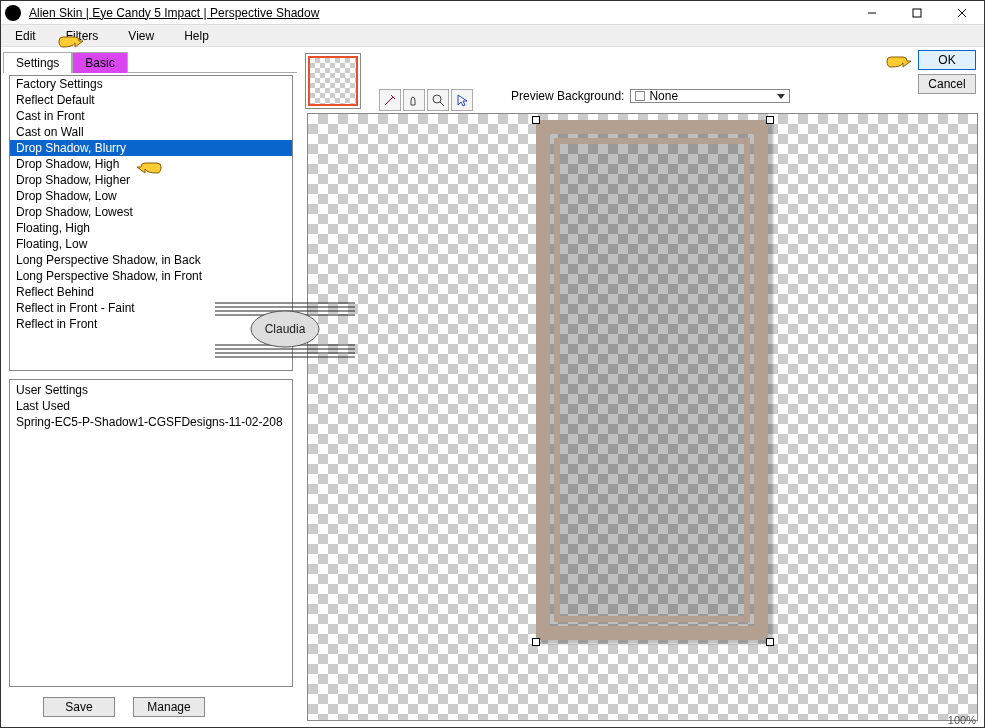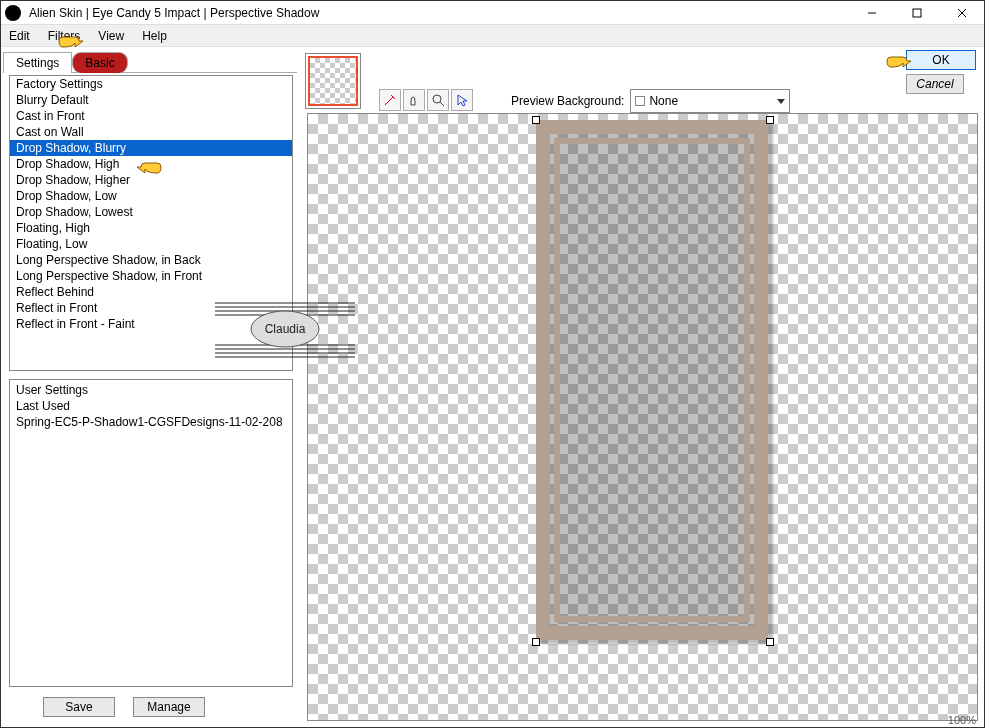--- a/index.html
+++ b/index.html
@@ -1,47 +1,47 @@
 <!DOCTYPE html>
 <html><head>
 <meta charset="utf-8">
 <style>
   * { box-sizing: border-box; margin: 0; padding: 0; font-family: "Segoe UI", Tahoma, sans-serif; font-size: 12px; }
   body { background: #fff; width: 985px; height: 728px; overflow: hidden; position: relative; border: 1px solid #333; }
   .titlebar { height: 24px; background: #fff; display: flex; align-items: center; border-bottom: 1px solid #ddd; }
   .titlebar .appicon { width: 16px; height: 16px; margin: 0 4px; background: #000; border-radius: 50%; display:inline-block; position:relative;}
-  .titlebar .title { flex: 1; padding-left: 4px; font-size: 12px; }
+  .titlebar .title { flex: 1; padding-left: 4px; font-size: 12px; text-decoration: underline; }
   .titlebar .winbtn { width: 45px; height: 24px; display: flex; align-items: center; justify-content: center; }
-  .menubar { height: 22px; background: #f0f0f0; display: flex; align-items: center; gap: 2px; border-bottom:1px solid #e0e0e0;}
+  .menubar { height: 22px; background: #f0f0f0; display: flex; align-items: center; padding-left: 6px; gap: 14px; border-bottom:1px solid #e0e0e0;}
   .menubar .mitem { padding: 2px 8px; cursor: default; }
   .finger { position: absolute; width: 28px; height: 20px; pointer-events:none;}
   .finger svg { width:100%; height:100%;}
   .content { display: flex; height: calc(100% - 46px); }
   .leftpanel { width: 300px; display: flex; flex-direction: column; padding: 4px 4px 4px 2px; }
   .tabs { height: 22px; display: flex; border-bottom: 1px solid #aaa; margin-bottom: 0;}
   .tab { padding: 3px 12px 3px 12px; border: 1px solid #aaa; border-bottom: none; background: #fff; margin-right: 0; position: relative; top: 1px; font-size:12px;}
-  .tab.inactive { background: #b91c1c; border-radius: 9px; }
+  .tab.inactive { background: #d946ef; }
   .listbox { border: 1px solid #888; margin: 2px 4px 4px 6px; overflow-y: scroll; height: 296px; background: #fff;}
   .listitem { padding: 1px 6px; font-size: 12px; white-space: nowrap; }
   .listitem.header { font-size:12px; }
   .listitem.selected { background: #0a64ce; color: #fff; }
   .userbox { border: 1px solid #888; margin: 4px 4px 4px 6px; flex: 1; background: #fff; padding: 2px 0;}
   .btnrow { display: flex; gap: 18px; padding: 6px 20px 6px 40px; }
   .btn { min-width: 72px; padding: 2px 12px; border: 1px solid #888; background: #e9e9e9; text-align: center; font-size:12px;}
   .rightpanel { flex: 1; display: flex; flex-direction: column; position:relative;}
   .toolbar { height: 66px; display: flex; align-items:flex-start; gap: 18px; padding: 6px 4px 0 4px; }
   .thumbborder { border: 1px solid #888; padding:2px; background:#fff; display:inline-block;}
   .thumb { width: 50px; height: 50px; border: 2px solid #e94f2a; background-image: linear-gradient(45deg, #ccc 25%, transparent 25%), linear-gradient(-45deg, #ccc 25%, transparent 25%), linear-gradient(45deg, transparent 75%, #ccc 75%), linear-gradient(-45deg, transparent 75%, #ccc 75%); background-size: 10px 10px; background-position: 0 0, 0 5px, 5px -5px, -5px 0;}
   .toolbtns { display:flex; gap:2px; margin-top:36px;}
   .tbtn { width:22px; height:22px; border:1px solid #aaa; background:#f5f5f5; display:flex; align-items:center; justify-content:center; font-size:12px;}
   .pvbg { display:flex; align-items:center; gap:6px; margin-top:36px; margin-left:20px;}
-  .combo { border:1px solid #888; background:#fff; height:24px; width:160px; display:flex; align-items:center; padding:0 4px; justify-content:space-between;}
+  .combo { border:1px solid #888; background:#fff; height:14px; width:160px; display:flex; align-items:center; padding:0 4px; justify-content:space-between;}
   .okrow { position:absolute; top:0; right:8px; display:flex; flex-direction:column; gap:4px; padding-top:3px;}
-  .okbtn { width:70px; padding:2px 6px; border:1px solid #0a64ce; background:#e1f0ff; text-align:center;}
-  .cancelbtn { width:58px; padding:2px 4px; border:1px solid #999; background:#e9e9e9; text-align:center;font-style:italic;}
+  .okbtn { width:58px; padding:2px 6px; border:1px solid #0a64ce; background:#e1f0ff; text-align:center;}
+  .cancelbtn { width:58px; padding:2px 4px; border:1px solid #999; background:#e9e9e9; text-align:center;}
   .preview { flex:1; margin: 0 6px 6px 6px; border:1px solid #888; position:relative; overflow:hidden;
     background-image: linear-gradient(45deg, #ccc 25%, transparent 25%), linear-gradient(-45deg, #ccc 25%, transparent 25%), linear-gradient(45deg, transparent 75%, #ccc 75%), linear-gradient(-45deg, transparent 75%, #ccc 75%);
     background-color:#fff; background-size: 20px 20px; background-position: 0 0, 0 10px, 10px -10px, -10px 0;}
   .frame-outer { position:absolute; left:233px; top:10px; width:232px; height:520px; background: rgba(0,0,0,0.25); filter: blur(1px);}
   .frame-main { position:absolute; left:228px; top:6px; width:232px; height:520px; border: 14px solid #b3a091; box-sizing:border-box;}
   .frame-inner { position:absolute; inset:4px; border: 6px solid #b3a091;}
   .selhandle { position:absolute; width:8px; height:8px; border:1px solid #000; background:#fff;}
   .watermark { position:absolute; left:214px; top:296px; width:140px; height:64px; pointer-events:none;}
   .zoom { position:absolute; right:8px; bottom:1px; font-size:11px; color:#555;}
   .chevron { width:0;height:0;border-left:4px solid transparent;border-right:4px solid transparent;border-top:5px solid #333;display:inline-block;}
@@ -84,35 +84,35 @@
 <div class="content">
 
   <div class="leftpanel">
     <div class="tabs">
       <div class="tab">Settings</div>
       <div class="tab inactive">Basic</div>
     </div>
 
     <div class="listbox" id="factorylist">
       <div class="listitem header">Factory Settings</div>
-    <div class="listitem">Blurry Default</div>
+    <div class="listitem">Reflect Default</div>
         <div class="listitem">Cast in Front</div>
         <div class="listitem">Cast on Wall</div>
         <div class="listitem selected">Drop Shadow, Blurry</div>
         <div class="listitem">Drop Shadow, High</div>
         <div class="listitem">Drop Shadow, Higher</div>
         <div class="listitem">Drop Shadow, Low</div>
         <div class="listitem">Drop Shadow, Lowest</div>
         <div class="listitem">Floating, High</div>
         <div class="listitem">Floating, Low</div>
         <div class="listitem">Long Perspective Shadow, in Back</div>
         <div class="listitem">Long Perspective Shadow, in Front</div>
         <div class="listitem">Reflect Behind</div>
+        <div class="listitem">Reflect in Front - Faint</div>
         <div class="listitem">Reflect in Front</div>
-        <div class="listitem">Reflect in Front - Faint</div>
       </div>
 
     <div class="userbox" id="userlist">
       <div class="listitem header">User Settings</div>
     <div class="listitem">Last Used</div>
         <div class="listitem">Spring-EC5-P-Shadow1-CGSFDesigns-11-02-208</div>
       </div>
 
     <div class="btnrow">
       <div class="btn">Save</div>

